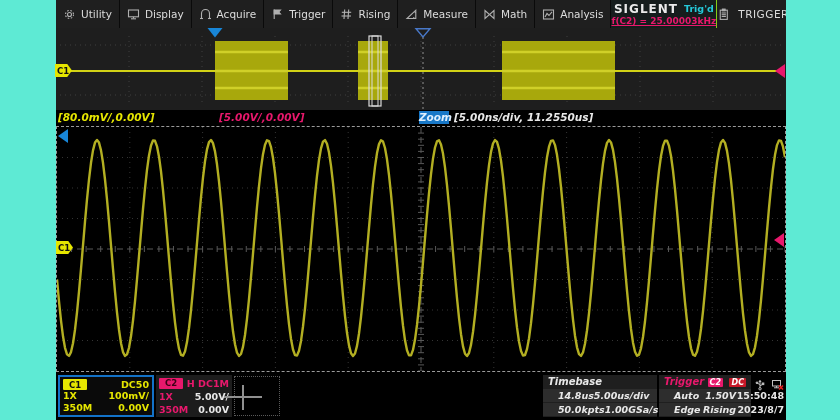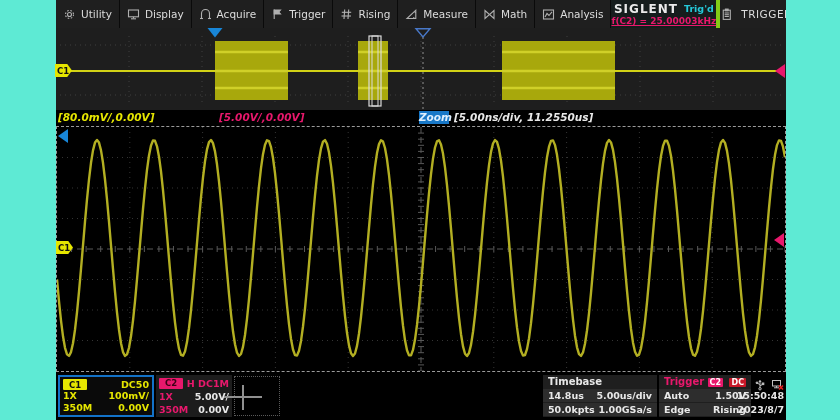--- a/index.html
+++ b/index.html
@@ -9,21 +9,21 @@
 
   
   #menubar{position:absolute;left:0;top:0;width:730px;height:28px;background:#1c1c1c;
            display:flex;align-items:stretch;white-space:nowrap;overflow:hidden;}
   .menu-item{display:flex;align-items:center;gap:5px;padding:0 7px;background:#1f1f1f;
              border-right:1px solid #0a0a0a;cursor:default;}
   .mi-icon{display:inline-flex;width:13px;height:13px;}
   .mi-icon svg{width:13px;height:13px;}
   .mi-label{font-size:10.5px;color:#dcdcdc;}
   #brand{width:118px;display:flex;flex-direction:column;justify-content:center;background:#161d1d;
-         border-right:4px solid #84cc16;}
+         border-right:1px solid #84cc16;}
   #brand-row{display:flex;align-items:center;justify-content:center;gap:6px;height:13px;}
   #brand-logo{font-size:12px;font-weight:bold;color:#eaeaea;letter-spacing:1px;}
   #trig-status{font-size:9.5px;font-weight:bold;color:#25c9d9;}
   #freq-readout{font-size:9px;font-weight:bold;color:#e8186c;text-align:center;margin-top:1px;text-decoration:underline;}
   #trigger-menu{flex:1;display:flex;align-items:center;justify-content:center;gap:8px;background:#1f1f1f;}
   #trigger-menu .mi-label{letter-spacing:0.5px;}
 
   
   #overview{position:absolute;left:0;top:28px;width:730px;height:82px;background:#1e1e1e;}
   #overview svg{position:absolute;left:0;top:0;}
@@ -59,27 +59,27 @@
   .chrow{display:flex;justify-content:space-between;align-items:center;height:12px;font-size:9.5px;}
   .swatch{height:11px;padding:0 6px;border-radius:1px;font-size:8.5px;display:flex;align-items:center;}
   #c1-swatch{background:#e6e600;color:#111;}
   #c2-swatch{background:#e8186c;color:#3c0016;}
   .yel{color:#e6e600;} .pnk{color:#e8186c;} .wht{color:#e8e8e8;}
   #add-box{position:absolute;left:178px;top:4px;width:46px;height:40px;border:1px dotted #5a5a5a;box-sizing:border-box;}
   .crossh{position:absolute;background:#909090;}
   #cross-h{left:168px;top:24px;width:38px;height:2px;}
   #cross-v{left:186px;top:13px;width:2px;height:25px;}
 
-  .panel{position:absolute;top:3px;height:42px;background:#1f1f1f;display:flex;flex-direction:column;gap:1px;}
+  .panel{position:absolute;top:3px;height:42px;background:#1f1f1f;display:flex;flex-direction:column;gap:1px;font-style:italic;}
   #tb-panel{left:487px;width:114px;}
   #trg-panel{left:603px;width:92px;}
   .panel-hdr{height:13px;display:flex;align-items:center;justify-content:space-between;
              padding:0 5px;font-size:10px;color:#e8e8e8;}
   .panel-row{height:13px;background:#2d2d2d;display:flex;align-items:center;justify-content:space-between;
-             padding:0 5px;font-size:9.5px;color:#e8e8e8;}
+             padding:0 15px;font-size:9.5px;color:#e8e8e8;}
   .badge{font-size:8px;color:#fff;padding:0 2px;border-radius:1px;margin-left:3px;}
   #src-badge{background:#e8186c;} #coup-badge{background:#c81828;}
   #trg-title{color:#e8186c;}
   #status{position:absolute;right:2px;top:4px;width:70px;text-align:right;color:#e8e8e8;}
   #status-icons{height:13px;display:flex;justify-content:flex-end;gap:5px;}
   #status .trow{font-size:9.5px;height:14px;line-height:14px;}
 </style>
 </head>
 <body>
 

